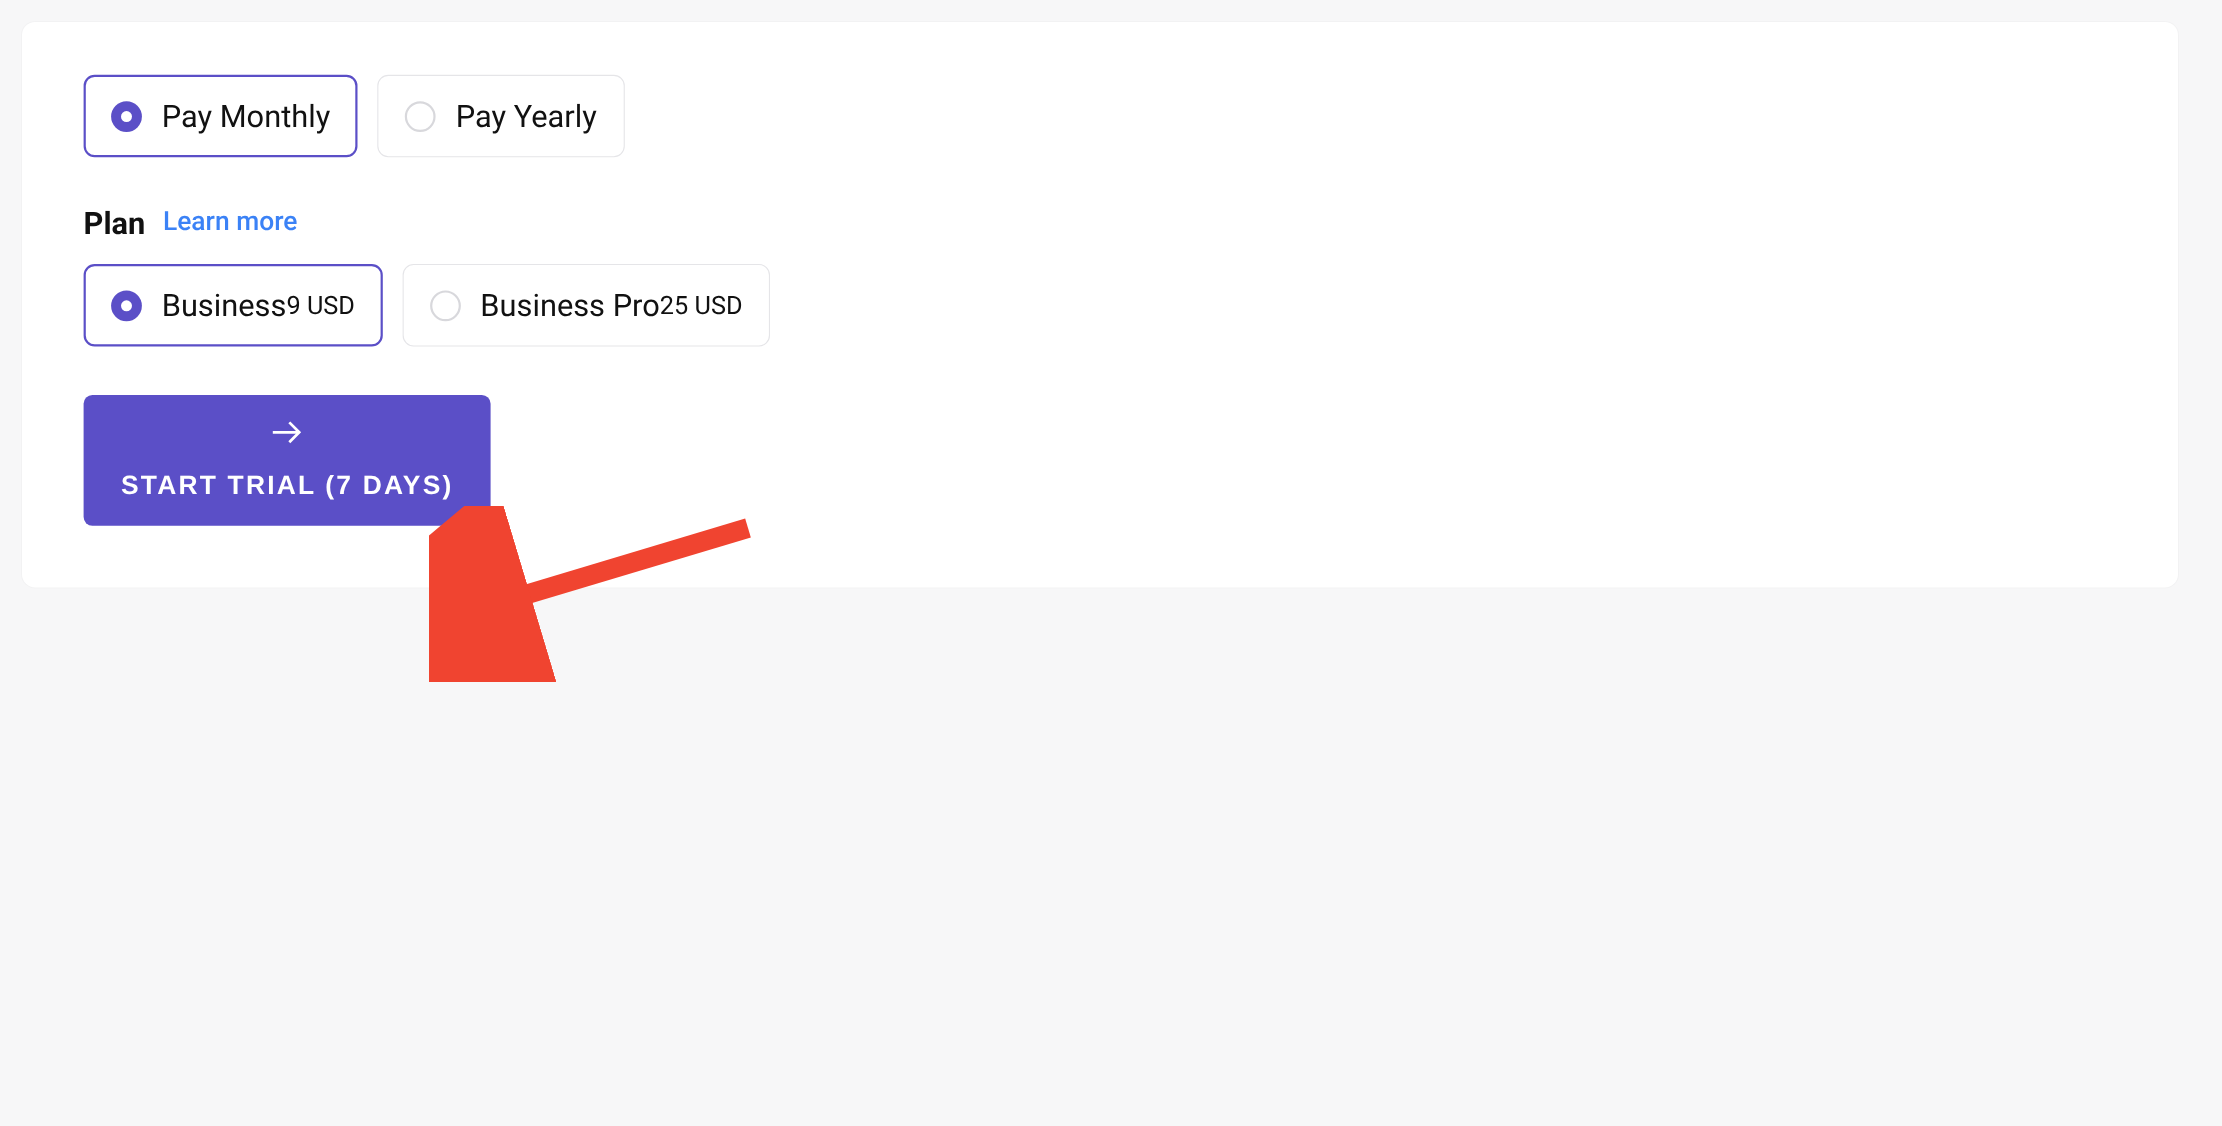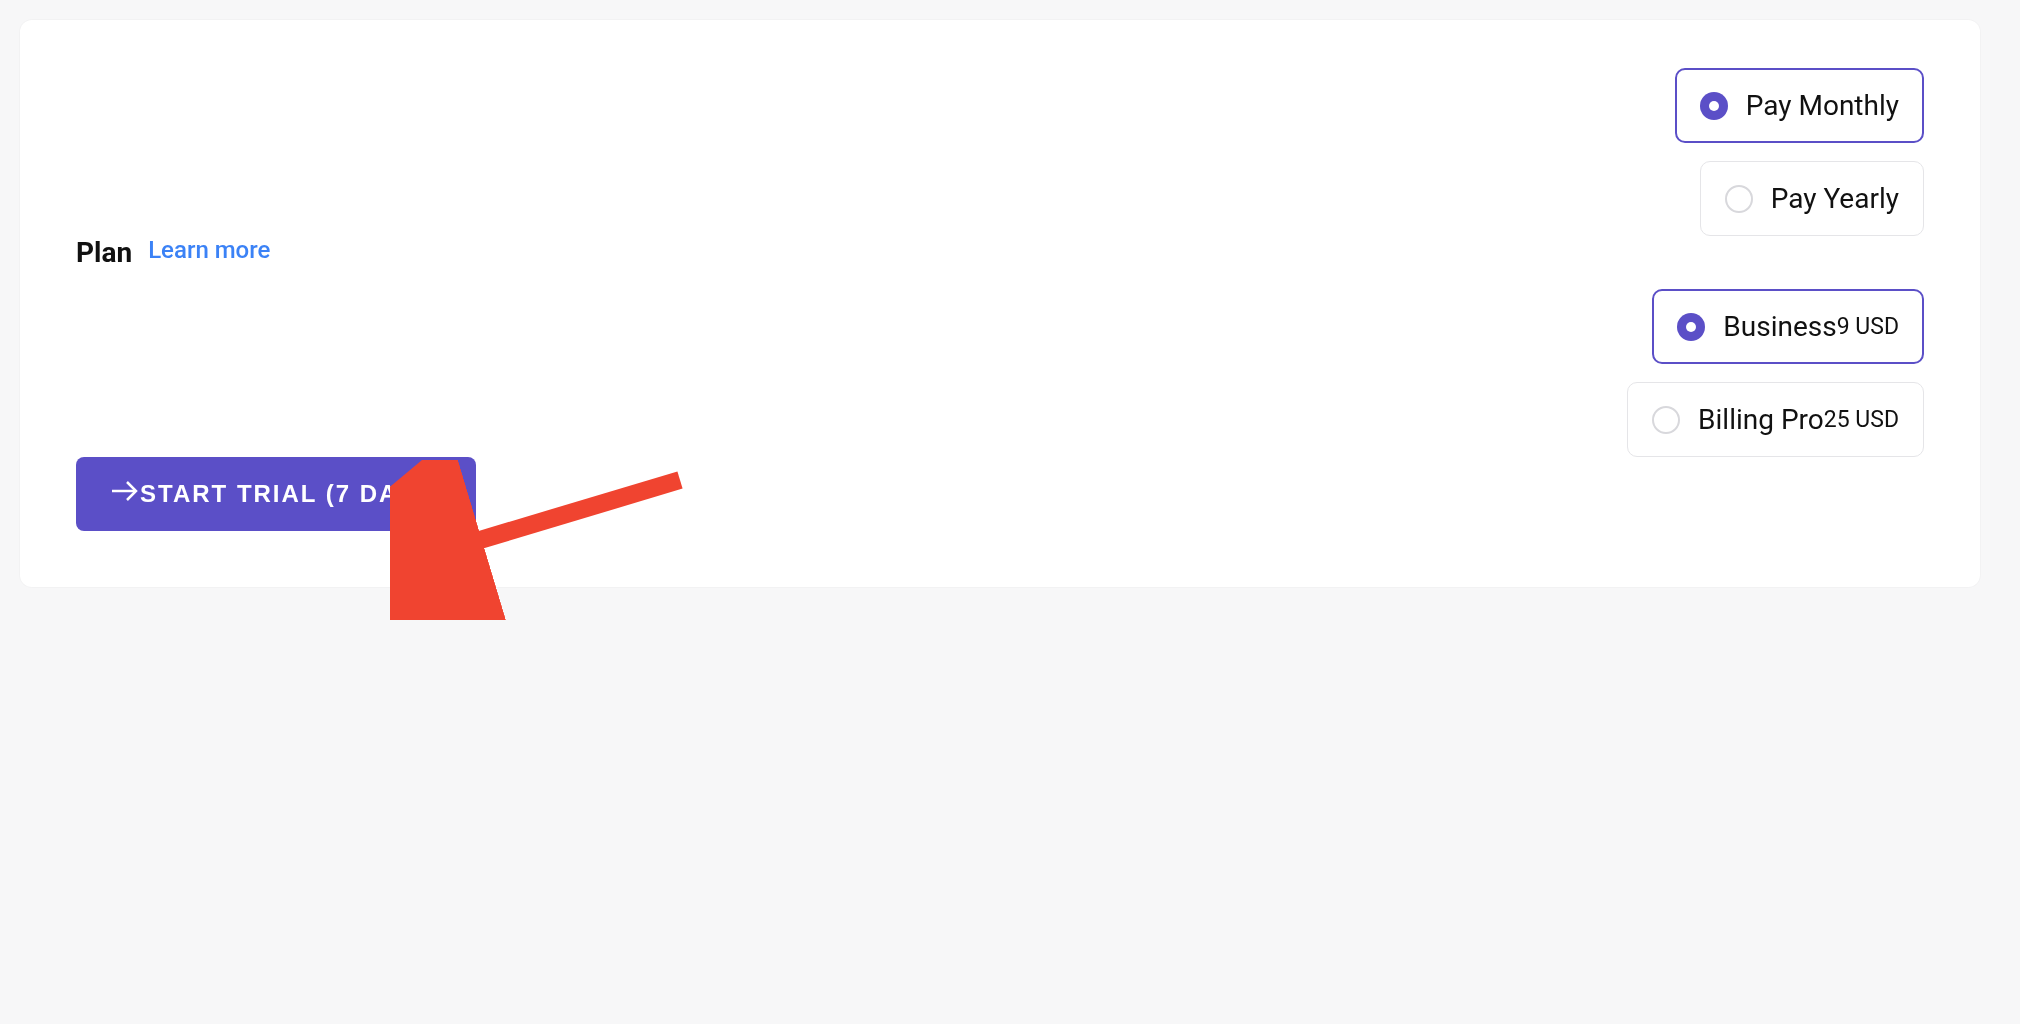--- a/index.html
+++ b/index.html
@@ -44,23 +44,23 @@
     }
     .learn-more {
       font-size: 24px;
       font-weight: 500;
       color: #3b82f6;
       text-decoration: none;
       cursor: pointer;
     }
     .option-group {
       display: flex;
-      flex-direction: column;
+      flex-direction: row;
       gap: 18px;
-      align-items: flex-end;
+      margin-bottom: 44px;
     }
     .option {
       display: flex;
       align-items: center;
       border: 1px solid #e5e5e8;
       border-radius: 10px;
       padding: 20px 24px;
       cursor: pointer;
       background: #fff;
     }
@@ -97,29 +97,31 @@
       color: #111;
       flex: 1;
     }
     .option-price {
       font-size: 23px;
       color: #111;
     }
     .cta-button {
       display: inline-flex;
       align-items: center;
+      gap: 16px;
       background: #5b4fc7;
       color: #fff;
       border: none;
       border-radius: 8px;
       padding: 22px 34px;
       font-size: 24px;
       font-weight: 700;
       letter-spacing: 2px;
       cursor: pointer;
+      flex-direction: column;
     }
     .cta-button svg {
       width: 30px;
       height: 24px;
       stroke: #fff;
       stroke-width: 2.5;
       fill: none;
     }
     .annotation-arrow {
       position: absolute;
@@ -154,21 +156,21 @@
         <a class="learn-more">Learn more</a>
       </div>
       <div class="option-group">
         <div class="option selected">
           <span class="radio"></span>
           <span class="option-label">Business</span>
           <span class="option-price">9 USD</span>
         </div>
         <div class="option">
           <span class="radio"></span>
-          <span class="option-label">Billing Pro</span>
+          <span class="option-label">Business Pro</span>
           <span class="option-price">25 USD</span>
         </div>
       </div>
     </div>
 
     <button class="cta-button">
       <span>
         <svg viewBox="0 0 30 24">
             <line x1="2" y1="12" x2="26" y2="12"></line>
             <polyline points="17,3 26,12 17,21"></polyline>

